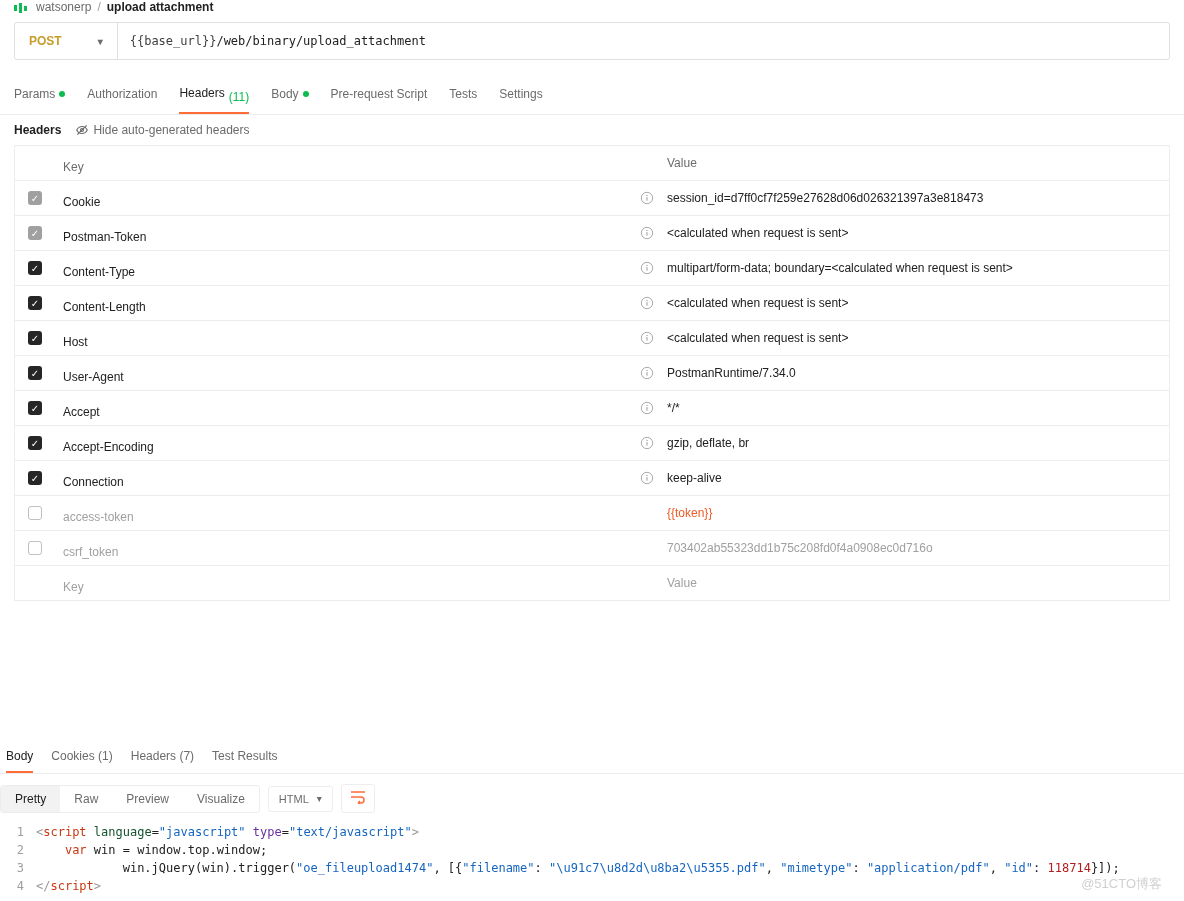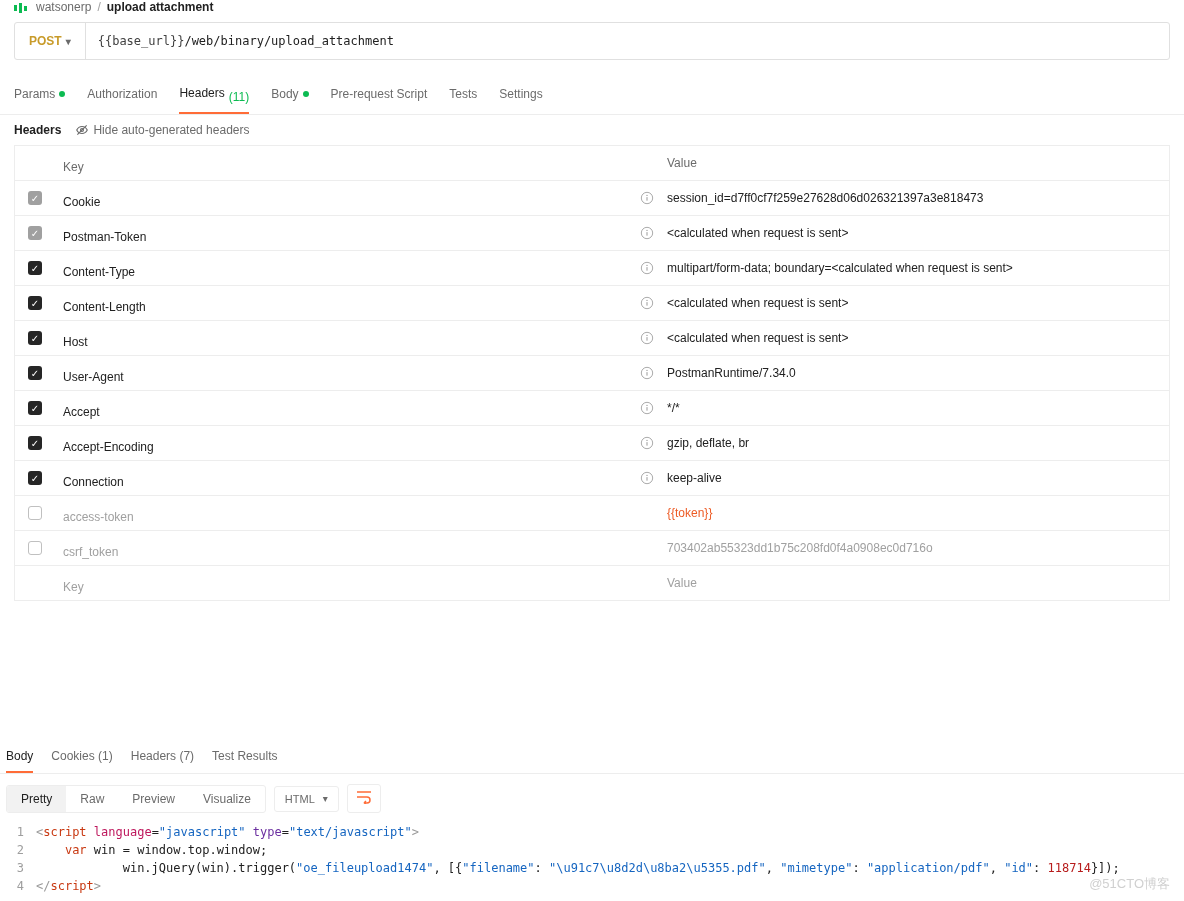--- a/index.html
+++ b/index.html
@@ -2,21 +2,21 @@
 <html><head>
 <meta charset="utf-8">
 <style>
 * { box-sizing: border-box; margin: 0; padding: 0; }
 body { font-family: -apple-system, BlinkMacSystemFont, "Segoe UI", Arial, sans-serif; font-size: 12px; color: #212121; background: #fff; width: 1184px; }
 .breadcrumb { display: flex; align-items: flex-end; gap: 6px; padding: 0 14px 8px; color: #6b6b6b; }
 .breadcrumb .logo { width: 16px; height: 12px; display: inline-block; }
 .breadcrumb .sep { color: #9e9e9e; }
 .breadcrumb .current { color: #212121; font-weight: 600; }
 .url-bar { display: flex; border: 1px solid #e0e0e0; border-radius: 3px; margin: 0 14px 14px; height: 38px; align-items: center; }
-.method-select { display: flex; align-items: center; gap: 4px; padding: 0 14px; border-right: 1px solid #e0e0e0; height: 100%; color: #c89b2a; font-weight: 600; cursor: pointer; }
+.method-select { display: flex; align-items: center; gap: 36px; padding: 0 14px; border-right: 1px solid #e0e0e0; height: 100%; color: #c89b2a; font-weight: 600; cursor: pointer; }
 .method-select .chev { color: #6b6b6b; font-size: 10px; }
 .url-input { flex: 1; padding: 0 12px; font-family: Menlo, Consolas, monospace; font-size: 12px; border: none; outline: none; }
 .url-input .var { color: #404040; }
 .req-tabs { display: flex; gap: 22px; padding: 0 14px; border-bottom: 1px solid #ededed; }
 .req-tab { padding: 8px 0; color: #6b6b6b; cursor: pointer; display: flex; align-items: center; gap: 4px; }
 .req-tab .dot { width: 6px; height: 6px; border-radius: 50%; background: #0cbb52; display: inline-block; }
 .req-tab .count { color: #0cbb52; margin-top: 8px; }
 .req-tab.active { color: #212121; border-bottom: 2px solid #ff6c37; font-weight: 500; }
 .subhead { display: flex; align-items: center; gap: 14px; padding: 8px 14px; }
 .subhead .title { font-weight: 600; }
@@ -35,31 +35,31 @@
 .checkbox { width: 14px; height: 14px; border-radius: 3px; display: inline-flex; align-items: center; justify-content: center; font-size: 10px; color: #fff; }
 .checkbox.on { background: #262626; }
 .checkbox.off { background: #fff; border: 1px solid #c0c0c0; }
 .checkbox.locked { background: #a0a0a0; }
 .info-ic { width: 14px; height: 14px; }
 
 .res-tabs { display: flex; gap: 18px; padding: 0 6px; margin-top: 140px; border-bottom: 1px solid #ededed; }
 .res-tab { padding: 8px 0; color: #6b6b6b; cursor: pointer; }
 .res-tab .count { color: #6b6b6b; }
 .res-tab.active { color: #212121; border-bottom: 2px solid #ff6c37; font-weight: 500; }
-.res-toolbar { display: flex; align-items: center; gap: 8px; padding: 10px 6px; }
+.res-toolbar { display: flex; align-items: center; gap: 8px; padding: 10px 0; }
 .btn-group { display: flex; border: 1px solid #ededed; border-radius: 3px; overflow: hidden; }
 .btn-group .btn { padding: 6px 14px; color: #6b6b6b; cursor: pointer; }
 .btn-group .btn.active { background: #f2f2f2; color: #212121; }
 .select-html { border: 1px solid #ededed; border-radius: 3px; padding: 6px 10px; display: flex; align-items: center; gap: 8px; color: #6b6b6b; cursor: pointer; font-size: 11px; }
 .wrap-btn { border: 1px solid #ededed; border-radius: 3px; padding: 5px 8px; cursor: pointer; color: #ff6c37; }
 .code-block { font-family: Menlo, Consolas, monospace; font-size: 12px; padding: 0 6px 20px; }
 .code-line { display: flex; gap: 12px; line-height: 1.5; }
 .lineno { width: 18px; text-align: right; color: #9e9e9e; }
 .code { white-space: pre; }
-.watermark { position: fixed; right: 14px; bottom: 8px; color: #d0d0d0; font-size: 13px; }
+.watermark { position: fixed; right: 22px; bottom: 8px; color: #d0d0d0; font-size: 13px; }
 </style>
 </head>
 <body>
 
 <div class="breadcrumb">
   <span class="logo">
     <svg viewBox="0 0 16 12">
         <rect x="0" y="3" width="3" height="6" fill="#0cbb52"></rect>
         <rect x="5" y="1" width="3" height="10" fill="#0cbb52"></rect>
         <rect x="10" y="4" width="3" height="5" fill="#0cbb52"></rect>
@@ -299,21 +299,21 @@
   <div class="wrap-btn">
     <svg width="16" height="14" viewBox="0 0 16 14">
         <path d="M1 2h14M1 7h10a3 3 0 010 6H8m0 0l2-2m-2 2l2 2" stroke="#ff6c37" stroke-width="1.5" fill="none"></path>
       </svg>
   </div>
 </div>
 
 <div class="code-block" id="code-block">
     <div class="code-line">
       <span class="lineno">1</span>
-      <span class="code"><span style="color:#999">&lt;</span><span style="color:#c83811">script</span> <span style="color:#be185d">language</span>=<span style="color:#1565c0">"javascript"</span> <span style="color:#6b2fa0">type</span>=<span style="color:#1565c0">"text/javascript"</span><span style="color:#999">&gt;</span></span>
+      <span class="code"><span style="color:#999">&lt;</span><span style="color:#c83811">script</span> <span style="color:#14532d">language</span>=<span style="color:#1565c0">"javascript"</span> <span style="color:#6b2fa0">type</span>=<span style="color:#1565c0">"text/javascript"</span><span style="color:#999">&gt;</span></span>
     </div>
     <div class="code-line">
       <span class="lineno">2</span>
       <span class="code">    <span style="color:#c83811">var</span> win = window.top.window;</span>
     </div>
     <div class="code-line">
       <span class="lineno">3</span>
       <span class="code">            win.jQuery(win).trigger(<span style="color:#1565c0">"oe_fileupload1474"</span>, [{<span style="color:#1565c0">"filename"</span>: <span style="color:#1565c0">"\u91c7\u8d2d\u8ba2\u5355.pdf"</span>, <span style="color:#1565c0">"mimetype"</span>: <span style="color:#1565c0">"application/pdf"</span>, <span style="color:#1565c0">"id"</span>: <span style="color:#b71c1c">118714</span>}]);</span>
     </div>
     <div class="code-line">

